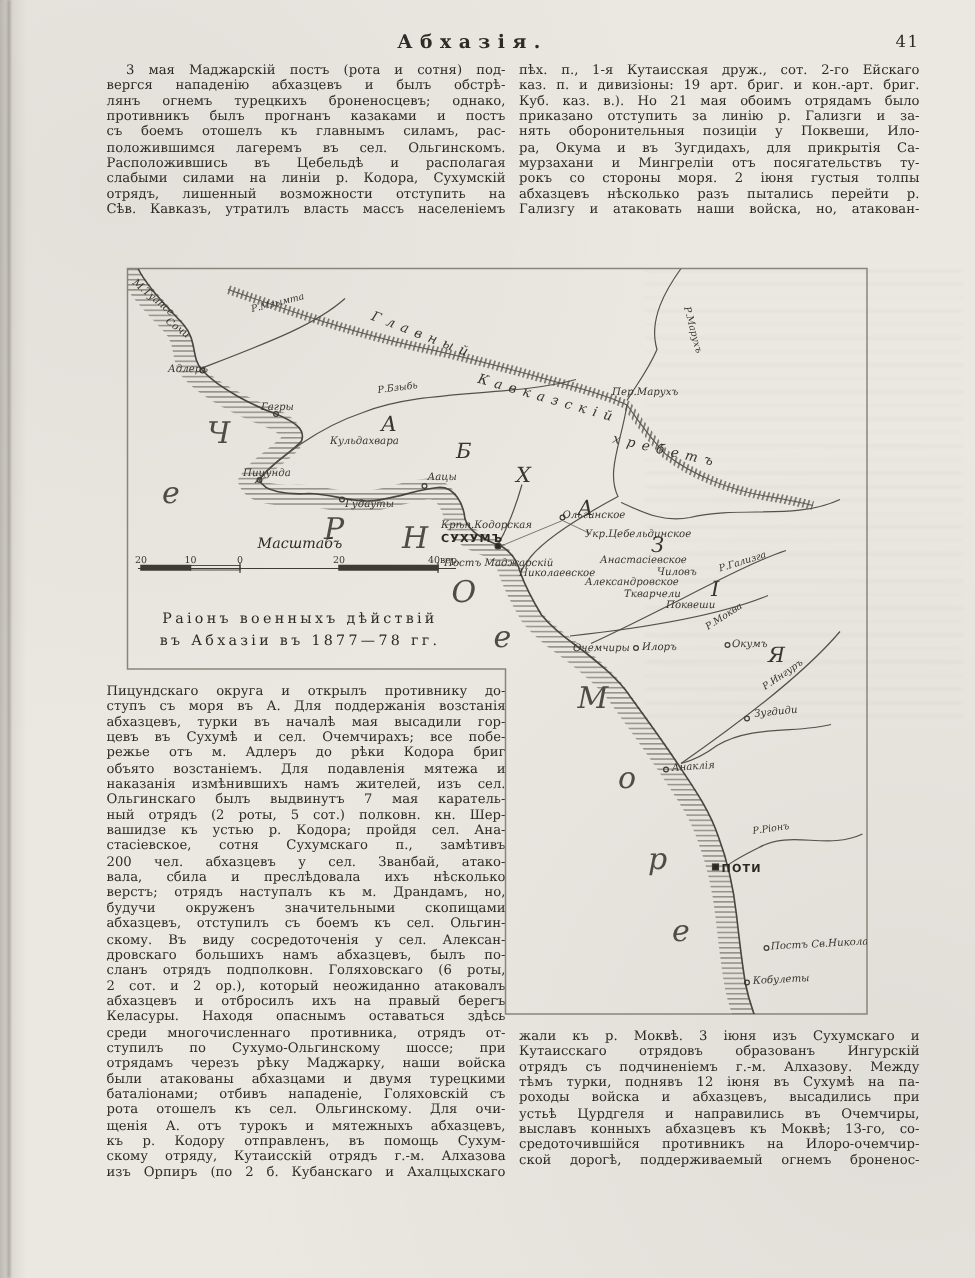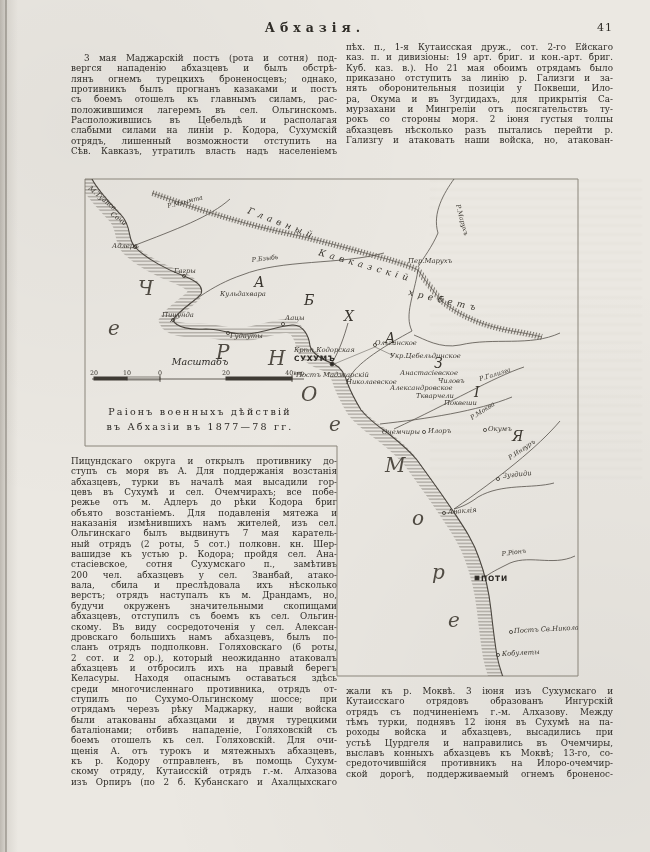--- a/index.html
+++ b/index.html
@@ -13,21 +13,21 @@
     font-family:"DejaVu Serif","Liberation Serif",serif;
     color:#2e2b26;
   }
   .gutter{position:absolute;left:5px;top:0;width:2px;height:100%;
     background:rgba(70,62,52,.30);filter:blur(.6px);}
   .header{position:absolute;top:20px;left:0;width:650px;text-align:center;
     font-weight:bold;font-size:12.5px;letter-spacing:5px;transform:translateX(-10px);}
   .pagenum{position:absolute;top:21px;left:597px;font-size:11px;letter-spacing:1px;}
   .col{position:absolute;font-size:8.8px;line-height:10.35px;}
   .tline{text-align:justify;text-align-last:justify;text-justify:inter-word;height:10.35px;overflow:visible;}
-  .indent .tline:first-child{text-indent:13px;margin-top:11px;}
+  .indent .tline:first-child{text-indent:13px;}
   #map{position:absolute;left:82px;top:177px;width:500px;height:501px;}
   .ml-place{font:italic 6.8px "DejaVu Serif",serif;fill:#39352e;}
   .ml-town{font-family:"DejaVu Sans","Liberation Sans",sans-serif;font-weight:bold;font-size:7.4px;fill:#2c2925;letter-spacing:.8px;}
   .ml-river{font:italic 6.3px "DejaVu Serif",serif;fill:#39352e;}
   .ml-range{font:italic 9px "DejaVu Serif",serif;letter-spacing:4.5px;fill:#39352e;}
   .ml-sea{font:italic 20px "DejaVu Serif",serif;fill:#504b43;}
   .ml-land{font:italic 14px "DejaVu Serif",serif;fill:#39352e;}
   .ml-scale{font:italic 9.5px "DejaVu Serif",serif;text-anchor:middle;fill:#2c2925;}
   .ml-tick{font:6.3px "DejaVu Serif",serif;text-anchor:middle;fill:#39352e;}
   .ml-title{font:9.5px "DejaVu Serif",serif;letter-spacing:2.2px;text-anchor:middle;fill:#2c2925;}
@@ -46,21 +46,21 @@
 <div class="col indent" style="left:71px;top:42px;width:266px;">
     <div class="tline">3 мая Маджарскій постъ (рота и сотня) под-</div>
     <div class="tline">вергся нападенію абхазцевъ и былъ обстрѣ-</div>
     <div class="tline">лянъ огнемъ турецкихъ броненосцевъ; однако,</div>
     <div class="tline">противникъ былъ прогнанъ казаками и постъ</div>
     <div class="tline">съ боемъ отошелъ къ главнымъ силамъ, рас-</div>
     <div class="tline">положившимся лагеремъ въ сел. Ольгинскомъ.</div>
     <div class="tline">Расположившись въ Цебельдѣ и располагая</div>
     <div class="tline">слабыми силами на линіи р. Кодора, Сухумскій</div>
     <div class="tline">отрядъ, лишенный возможности отступить на</div>
-    <div class="tline">Сѣв. Кавказъ, утратилъ власть надъ населеніемъ</div>
+    <div class="tline">Сѣв. Кавказъ, утратилъ власть массъ населеніемъ</div>
   </div>
 <div class="col" style="left:346px;top:42px;width:267px;">
     <div class="tline">пѣх. п., 1-я Кутаисская друж., сот. 2-го Ейскаго</div>
     <div class="tline">каз. п. и дивизіоны: 19 арт. бриг. и кон.-арт. бриг.</div>
     <div class="tline">Куб. каз. в.). Но 21 мая обоимъ отрядамъ было</div>
     <div class="tline">приказано отступить за линію р. Гализги и за-</div>
     <div class="tline">нять оборонительныя позиціи у Поквеши, Ило-</div>
     <div class="tline">ра, Окума и въ Зугдидахъ, для прикрытія Са-</div>
     <div class="tline">мурзахани и Мингреліи отъ посягательствъ ту-</div>
     <div class="tline">рокъ со стороны моря. 2 іюня густыя толпы</div>
@@ -88,21 +88,21 @@
     <div class="tline">дровскаго большихъ намъ абхазцевъ, былъ по-</div>
     <div class="tline">сланъ отрядъ подполковн. Голяховскаго (6 роты,</div>
     <div class="tline">2 сот. и 2 ор.), который неожиданно атаковалъ</div>
     <div class="tline">абхазцевъ и отбросилъ ихъ на правый берегъ</div>
     <div class="tline">Келасуры. Находя опаснымъ оставаться здѣсь</div>
     <div class="tline">среди многочисленнаго противника, отрядъ от-</div>
     <div class="tline">ступилъ по Сухумо-Ольгинскому шоссе; при</div>
     <div class="tline">отрядамъ черезъ рѣку Маджарку, наши войска</div>
     <div class="tline">были атакованы абхазцами и двумя турецкими</div>
     <div class="tline">баталіонами; отбивъ нападеніе, Голяховскій съ</div>
-    <div class="tline">боемъ отошелъ къ сел. Голяховскій. Для очи-</div>
+    <div class="tline">рота отошелъ къ сел. Ольгинскому. Для очи-</div>
     <div class="tline">щенія А. отъ турокъ и мятежныхъ абхазцевъ,</div>
     <div class="tline">къ р. Кодору отправленъ, въ помощь Сухум-</div>
     <div class="tline">скому отряду, Кутаисскій отрядъ г.-м. Алхазова</div>
     <div class="tline">изъ Орпиръ (по 2 б. Кубанскаго и Ахалцыхскаго</div>
   </div>
 <div class="col" style="left:346px;top:686px;width:267px;">
     <div class="tline">жали къ р. Моквѣ. 3 іюня изъ Сухумскаго и</div>
     <div class="tline">Кутаисскаго отрядовъ образованъ Ингурскій</div>
     <div class="tline">отрядъ съ подчиненіемъ г.-м. Алхазову. Между</div>
     <div class="tline">тѣмъ турки, поднявъ 12 іюня въ Сухумѣ на па-</div>

